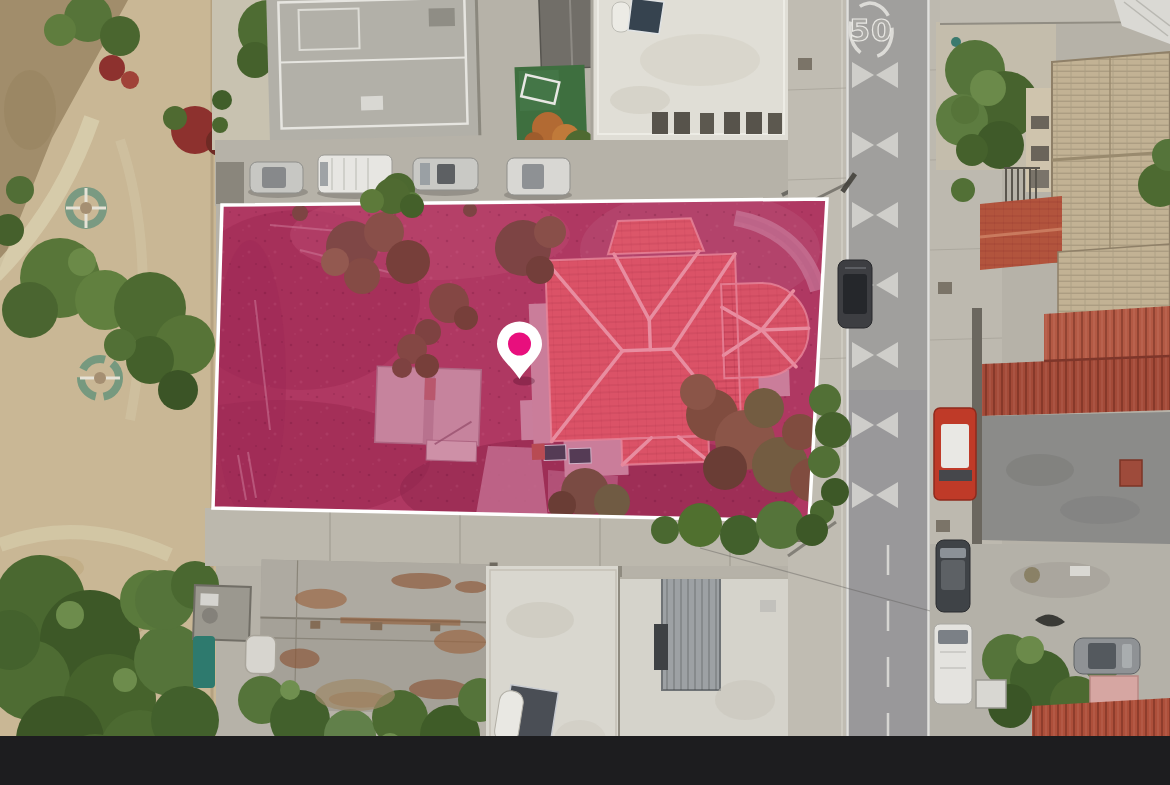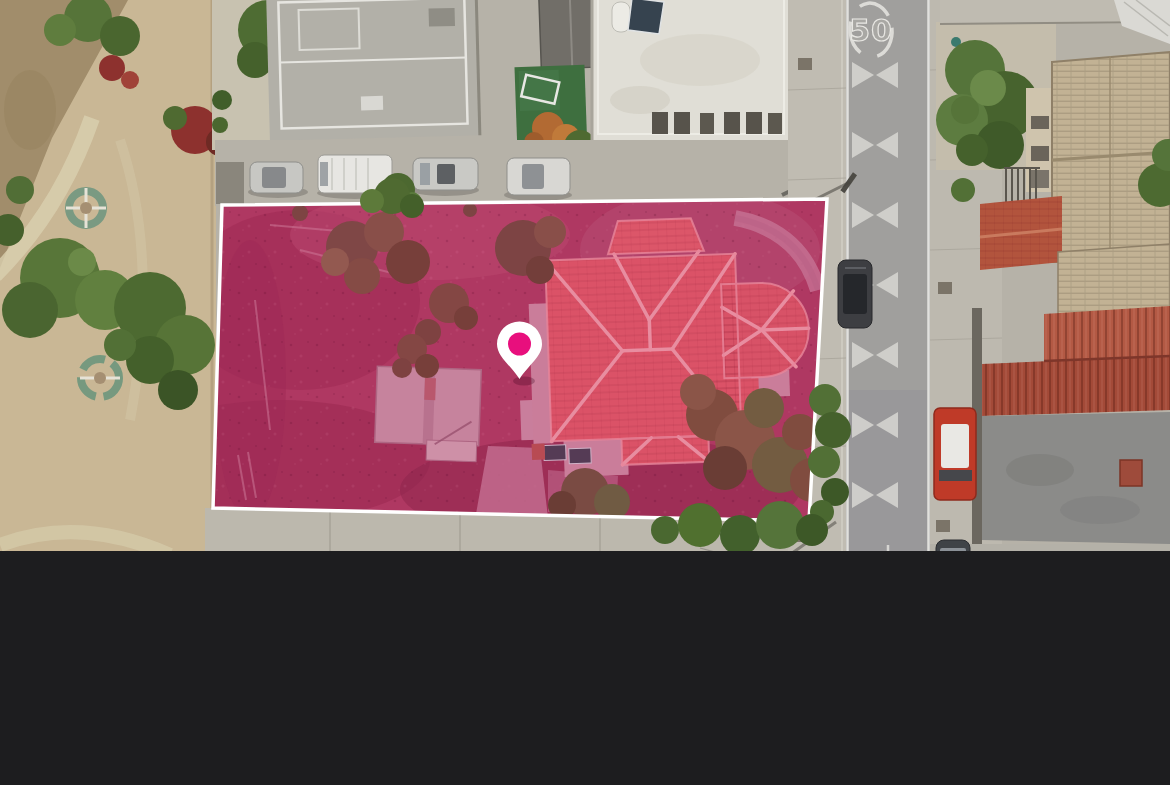--- a/index.html
+++ b/index.html
@@ -1,16 +1,16 @@
 <!DOCTYPE html>
 <html><head>
 <meta charset="utf-8">
 <style>
   html,body{margin:0;padding:0;background:#1d1d1f;}
-  .stage{position:relative;width:1170px;height:551px;overflow:hidden;background:#e5e5e5;}
+  .stage{position:relative;width:1170px;height:736px;overflow:hidden;background:#e5e5e5;}
   .stage svg{display:block;width:1170px;height:785px;}
   .road-text{font:700 30px "DejaVu Sans", sans-serif;letter-spacing:1px;}
 </style>
 </head>
 <body>
 
 <div class="stage">
 <svg viewBox="0 0 1170 785" xmlns="http://www.w3.org/2000/svg">
   <defs>
     <clipPath id="parcelClip">

